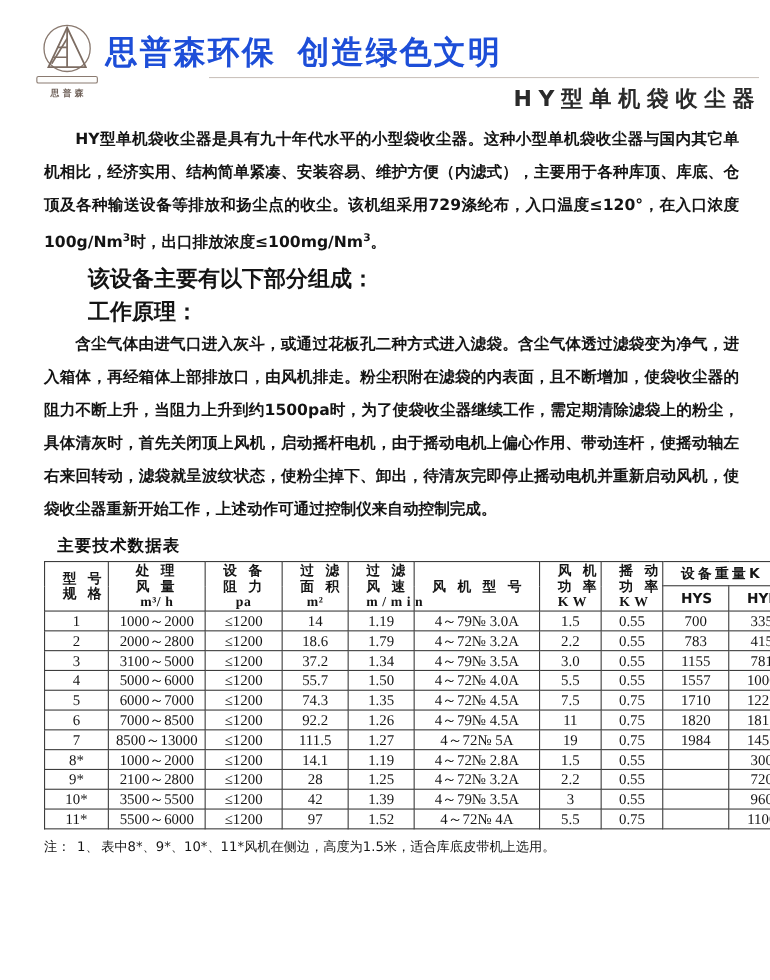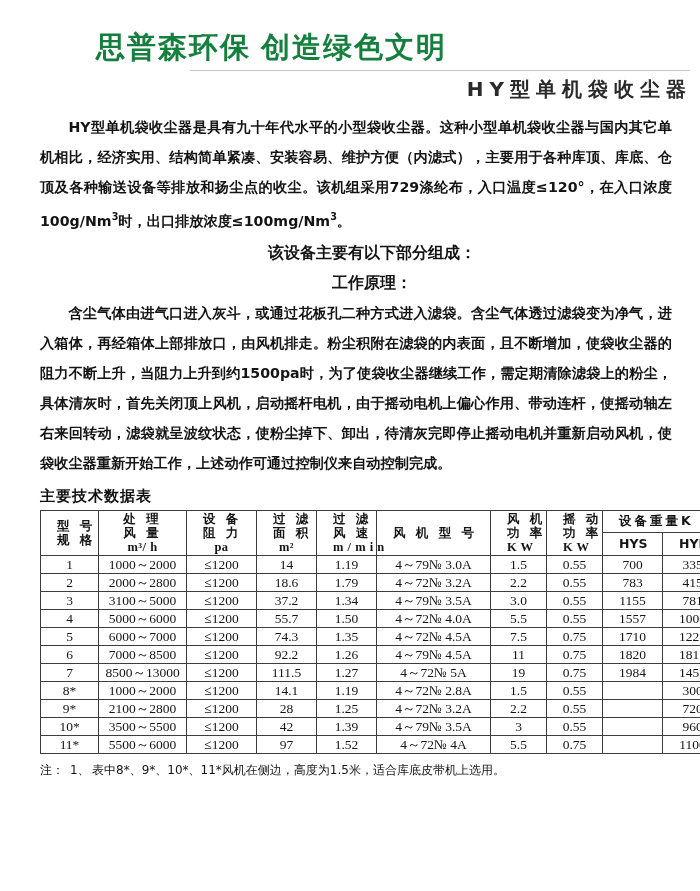--- a/index.html
+++ b/index.html
@@ -58,23 +58,23 @@
     font-family: "DejaVu Sans", sans-serif;
     font-weight: bold;
     padding-left: 3px;
   }
   .slogan {
     position: absolute;
     left: 96px;
     top: 28px;
     font-size: 29px;
     font-weight: bold;
-    color: #15803d;
+    color: #1d4ed8;
     letter-spacing: 2px;
-    font-family: Liberation Sans, sans-serif;
+    font-family: Liberation Mono, monospace;
     white-space: nowrap;
   }
   .header-rule {
     position: absolute;
     left: 190px;
     top: 70px;
     width: 500px;
     height: 1px;
     background: #cbc3bd;
   }
@@ -100,47 +100,46 @@
     line-height: 30px;
     text-align: justify;
     text-indent: 2em;
     font-family: "DejaVu Sans", sans-serif;
     font-weight: bold;
     letter-spacing: 0px;
     color: #141414;
   }
   p.lead {
     margin: 0;
-    font-size: 16px;
+    font-size: 20px;
     line-height: 30px;
     text-indent: 2em;
     font-family: "DejaVu Sans", sans-serif;
     font-weight: bold;
     color: #141414;
-    text-align: center;
   }
   ol.parts {
     list-style: none;
     margin: 0;
     padding: 0;
   }
   ol.parts li {
     font-size: 14.2px;
     line-height: 30px;
     font-family: "DejaVu Sans", sans-serif;
     font-weight: bold;
     text-indent: 1.2em;
     color: #141414;
   }
   sup { font-size: 0.68em; }
 
   
   .table-title {
     margin: 9px 0 4px 0;
-    padding-left: 40px;
+    padding-left: 52px;
     font-size: 15px;
     font-weight: bold;
     font-family: "DejaVu Sans", sans-serif;
     letter-spacing: 1px;
     color: #111;
   }
   .table-wrap { padding: 0 38px 0 40px; }
   table.spec {
     border-collapse: collapse;
     width: 622px;
@@ -206,20 +205,34 @@
   .notes .note-num { width: 22px; flex: none; }
   .notes .note-body { flex: 1; }
 </style>
 </head>
 <body>
 
 <div class="page">
 
   <div class="header">
 
+    <div class="logo-block">
+      <div class="logo-mark">
+        <svg width="56" height="46" viewBox="0 0 56 46" aria-hidden="true">
+          <circle cx="28" cy="23" r="21" fill="none" stroke="#8a7a70" stroke-width="1.2"></circle>
+          <path d="M28 4 L45 40 L11 40 Z" fill="none" stroke="#7d6d63" stroke-width="1.6"></path>
+          <path d="M28 4 L28 40" stroke="#7d6d63" stroke-width="1.6"></path>
+          <path d="M28 14 L14 37" stroke="#7d6d63" stroke-width="1.5" fill="none"></path>
+          <path d="M19 22 L28 22" stroke="#7d6d63" stroke-width="1.5"></path>
+          <path d="M15 31 L28 31" stroke="#7d6d63" stroke-width="1.5"></path>
+        </svg>
+      </div>
+      <div class="logo-bar"></div>
+      <div class="logo-text">思普森</div>
+    </div>
 
     <div class="slogan">思普森环保  创造绿色文明</div>
     <div class="header-rule"></div>
     <div class="doc-title">HY型单机袋收尘器</div>
   </div>
 
   <div class="content">
 
     <p class="para">
       <span>HY型单机袋收尘器是具有九十年代水平的小型袋收尘器。这种小型单机袋收尘器与国内其它单机相比，经济实用、结构简单紧凑、安装容易、维护方便（内滤式），主要用于各种库顶、库底、仓顶及各种输送设备等排放和扬尘点的收尘。该机组采用729涤纶布，入口温度≤120°，在入口浓度100g/Nm</span><sup>3</sup><span>时，出口排放浓度≤100mg/Nm</span><sup>3</sup><span>。</span>

